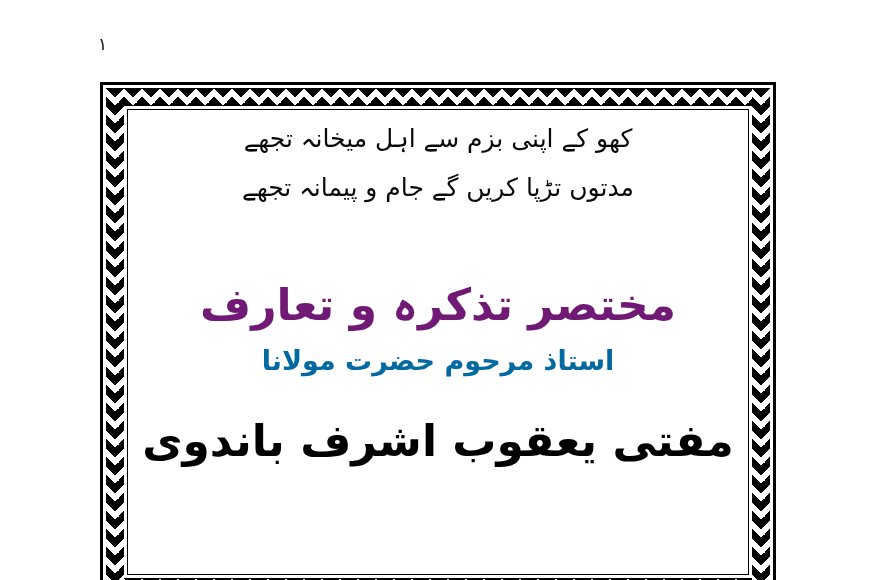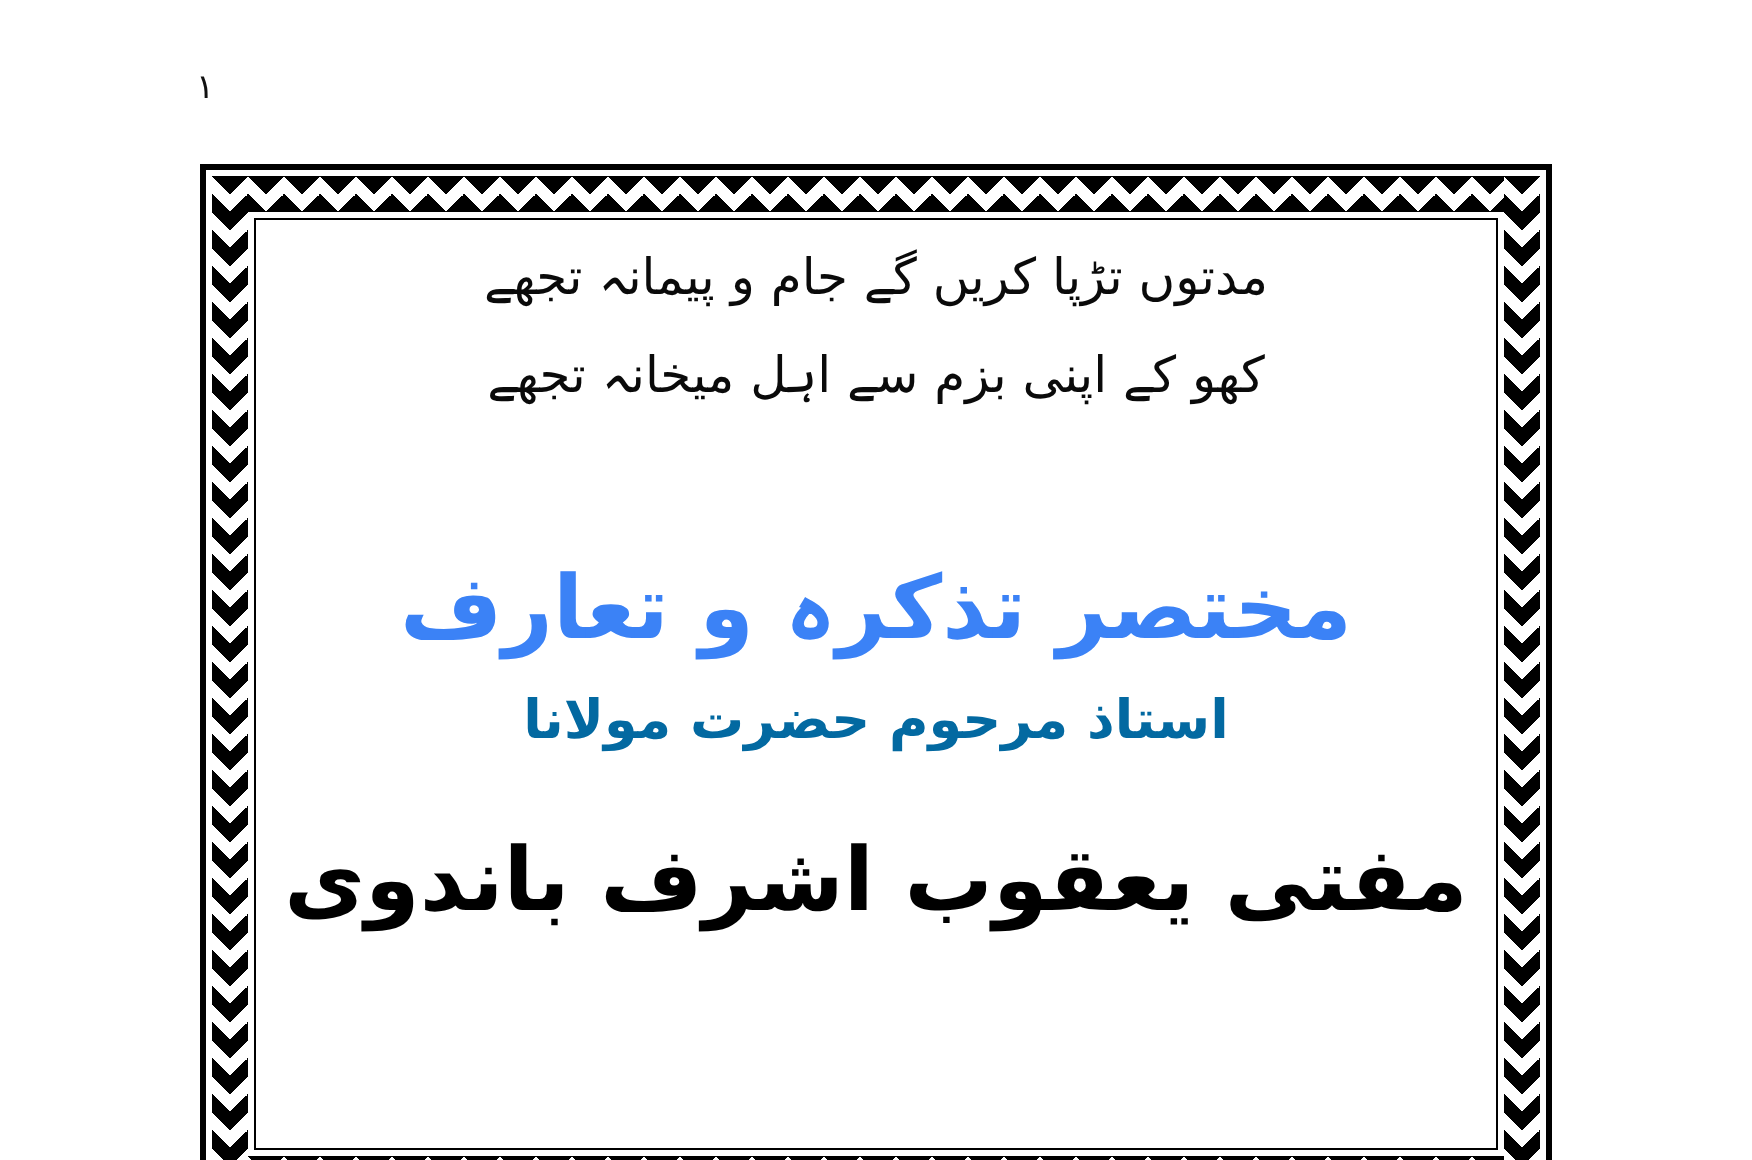--- a/index.html
+++ b/index.html
@@ -113,21 +113,21 @@
     white-space: nowrap;
   }
 
   .gap-1 { height: 64px; }
 
   .heading-main {
     font-family: "DejaVu Sans", "Liberation Sans", sans-serif;
     font-size: 44px;
     font-weight: bold;
     line-height: 1.25;
-    color: #3b82f6;
+    color: #701a75;
     white-space: nowrap;
   }
 
   .subheading {
     margin-top: 10px;
     font-family: "DejaVu Sans", "Liberation Sans", sans-serif;
     font-size: 27px;
     font-weight: 600;
     line-height: 1.4;
     color: #0369a1;
@@ -156,22 +156,22 @@
     <div class="band-top"></div>
     <div class="band-bottom"></div>
     <div class="band-left"></div>
     <div class="band-right"></div>
 
     <div class="frame-inner"></div>
 
     <div class="content">
 
       <div class="couplet">
+        <span class="line">کھو کے اپنی بزم سے اہل میخانہ تجھے</span>
         <span class="line">مدتوں تڑپا کریں گے جام و پیمانہ تجھے</span>
-        <span class="line">کھو کے اپنی بزم سے اہل میخانہ تجھے</span>
       </div>
 
       <div class="gap-1"></div>
 
       <div class="heading-main">مختصر تذکرہ و تعارف</div>
 
       <div class="subheading">استاذ مرحوم حضرت مولانا</div>
 
       <div class="gap-2"></div>
 

